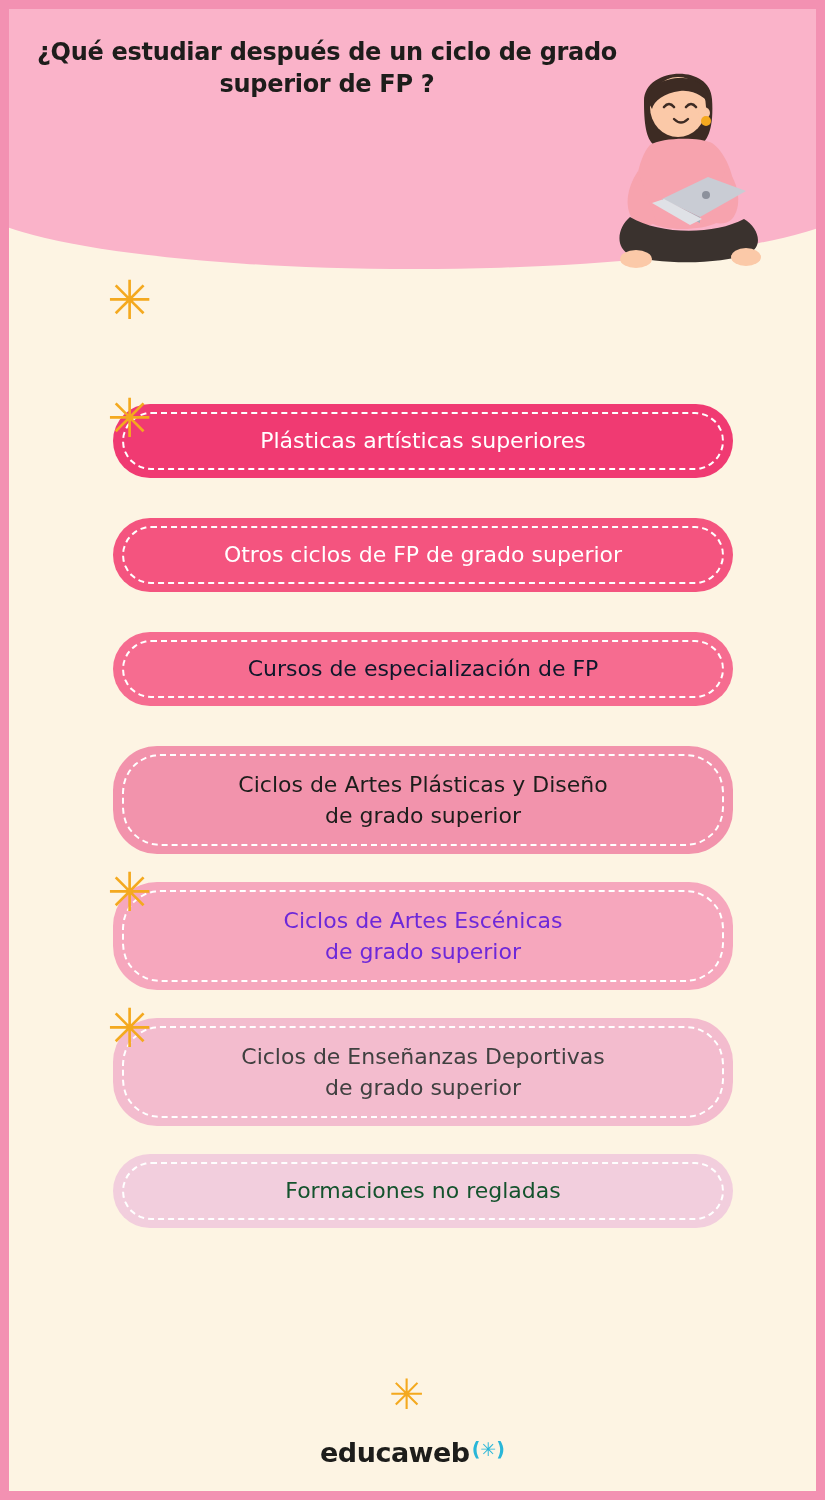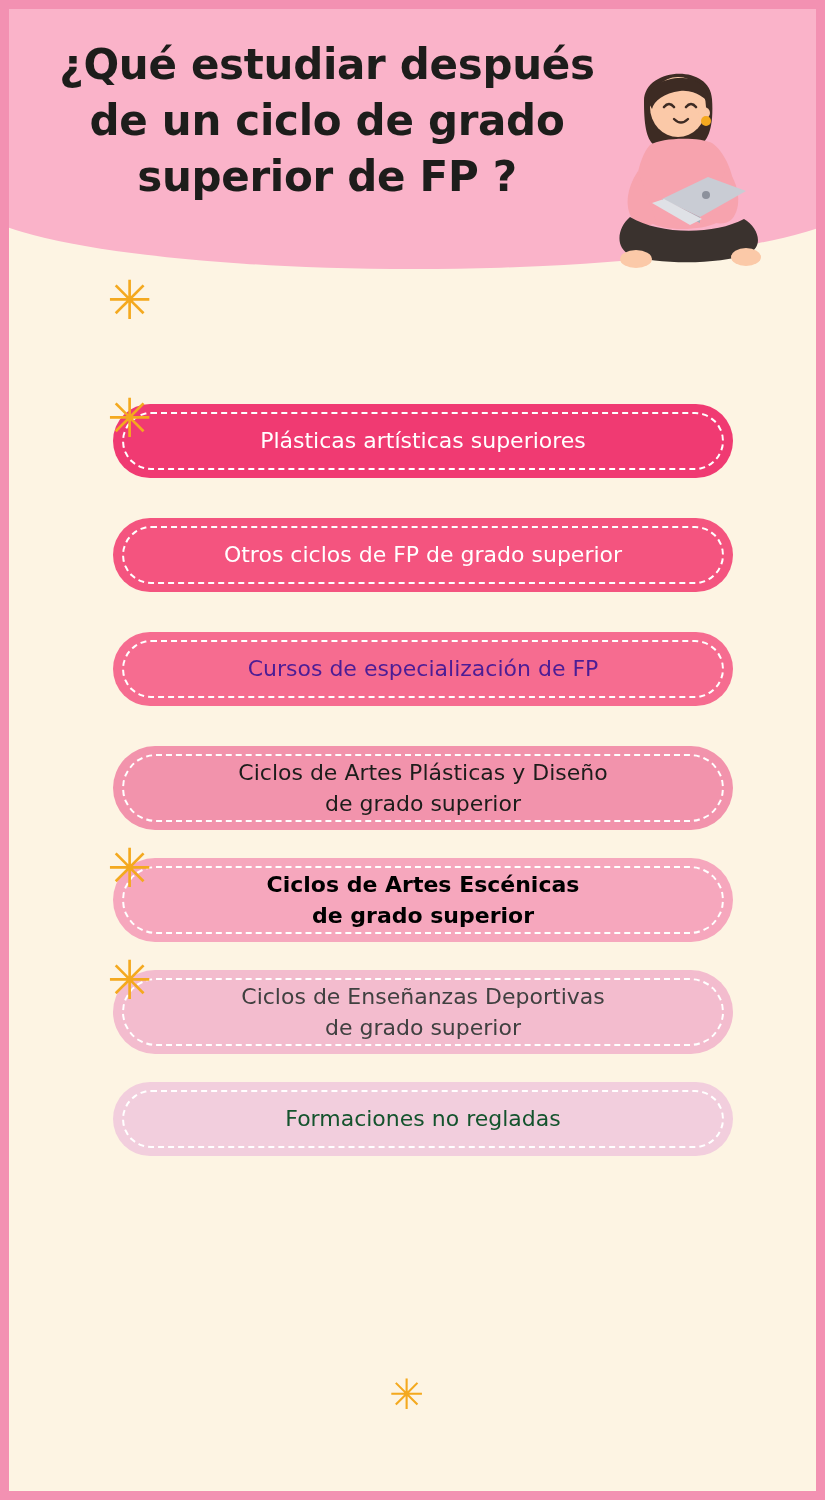--- a/index.html
+++ b/index.html
@@ -40,21 +40,21 @@
     height: 320px;
     background: #fab3c9;
     border-radius: 0 0 50% 50% / 0 0 22% 22%;
   }
   .header-title {
     position: absolute;
     top: 28px;
     left: 18px;
     width: 600px;
     text-align: center;
-    font-size: 42px;
+    font-size: 24px;
     line-height: 1.33;
     font-weight: bold;
     color: #1d1d1b;
     letter-spacing: -0.3px;
   }
 
   
   .illustration {
     position: absolute;
     top: 40px;
@@ -69,21 +69,21 @@
     top: 281px;
     left: 0;
     width: 807px;
   }
   .row {
     position: relative;
     height: 74px;
     margin-bottom: 40px;
   }
   .row.tall {
-    height: 84px;
+    height: 108px;
     margin-bottom: 28px;
   }
   .pill {
     position: absolute;
     left: 104px;
     top: 0;
     width: 620px;
     height: 100%;
     border-radius: 44px;
     box-sizing: border-box;
@@ -237,40 +237,40 @@
       <div class="pill" style="background:#f4547f;">
         <div class="pill-inner">
           <div class="pill-label" style="color:#ffffff;">Otros ciclos de FP de grado superior</div>
         </div>
       </div>
     </div>
 
     <div class="row">
       <div class="pill" style="background:#f66c90;">
         <div class="pill-inner">
-          <div class="pill-label" style="color:#4c1d95;text-align:right;">Cursos de especialización de FP</div>
+          <div class="pill-label" style="color:#0f172a;text-align:right;">Cursos de especialización de FP</div>
         </div>
       </div>
     </div>
 
 
     <div class="row tall">
       <div class="pill" style="background:#f293ac;">
         <div class="pill-inner">
           <div class="pill-label" style="color:#1d1d1b;">Ciclos de Artes Plásticas y Diseño
 de grado superior</div>
         </div>
       </div>
     </div>
 
     <div class="row tall">
       <div class="asterisk">✳</div>
       <div class="pill" style="background:#f6a7bd;">
         <div class="pill-inner">
-          <div class="pill-label" style="color:#000000;font-weight:bold;">Ciclos de Artes Escénicas
+          <div class="pill-label" style="color:#6d28d9;">Ciclos de Artes Escénicas
 de grado superior</div>
         </div>
       </div>
     </div>
 
     <div class="row tall">
       <div class="asterisk">✳</div>
       <div class="pill" style="background:#f3bcce;">
         <div class="pill-inner">
           <div class="pill-label" style="color:#404040;">Ciclos de Enseñanzas Deportivas
@@ -286,14 +286,17 @@
         </div>
       </div>
     </div>
 
   </div>
 
   <div class="footnote">
     <span class="footnote-star">✳</span>
   </div>
 
+  <div class="logo">
+    <span class="logo-text">educaweb</span><span class="logo-mark">(✳)</span>
+  </div>
 
 </div>
 
 </body></html>

